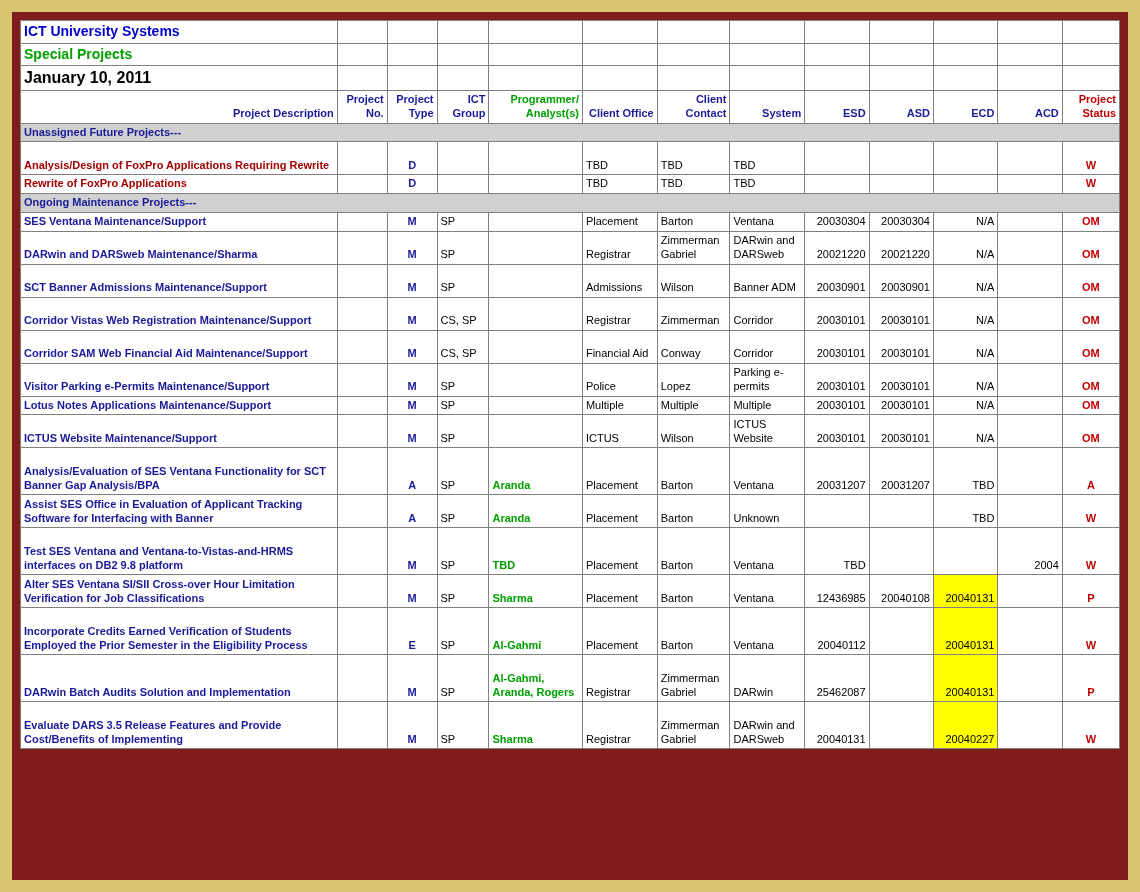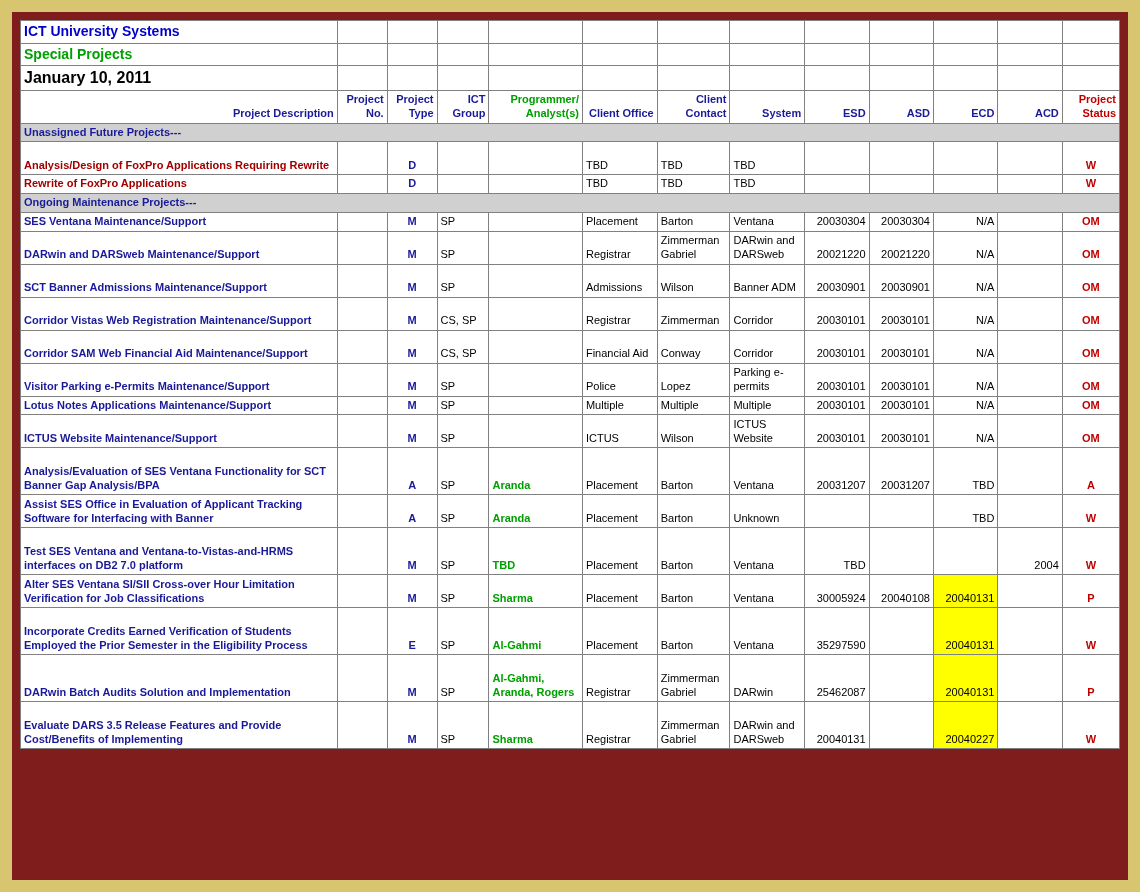--- a/index.html
+++ b/index.html
@@ -198,21 +198,21 @@
           <td>Placement</td>
           <td>Barton</td>
           <td>Ventana</td>
           <td class="num">20030304</td>
           <td class="num">20030304</td>
           <td class="num">N/A</td>
           <td class="num"></td>
           <td class="stat-OM">OM</td>
         </tr>
         <tr class="tall">
-          <td class="desc">DARwin and DARSweb Maintenance/Support</td>
+          <td class="desc">DARwin and DARSweb Maintenance/Sharma</td>
           <td class="center"></td>
           <td class="center desc">M</td>
           <td>SP</td>
           <td></td>
           <td>Registrar</td>
           <td>Zimmerman Gabriel</td>
           <td>DARwin and DARSweb</td>
           <td class="num">20021220</td>
           <td class="num">20021220</td>
           <td class="num">N/A</td>
@@ -333,21 +333,21 @@
           <td>Placement</td>
           <td>Barton</td>
           <td>Unknown</td>
           <td class="num"></td>
           <td class="num"></td>
           <td class="num">TBD</td>
           <td class="num"></td>
           <td class="stat-W">W</td>
         </tr>
         <tr class="tall3">
-          <td class="desc">Test SES Ventana and Ventana-to-Vistas-and-HRMS interfaces on DB2 7.0 platform</td>
+          <td class="desc">Test SES Ventana and Ventana-to-Vistas-and-HRMS interfaces on DB2 9.8 platform</td>
           <td class="center"></td>
           <td class="center desc">M</td>
           <td>SP</td>
           <td class="prog-green">TBD</td>
           <td>Placement</td>
           <td>Barton</td>
           <td>Ventana</td>
           <td class="num">TBD</td>
           <td class="num"></td>
           <td class="num"></td>
@@ -356,36 +356,36 @@
         </tr>
         <tr class="tall">
           <td class="desc">Alter SES Ventana SI/SII Cross-over Hour Limitation Verification for Job Classifications</td>
           <td class="center"></td>
           <td class="center desc">M</td>
           <td>SP</td>
           <td class="prog-green">Sharma</td>
           <td>Placement</td>
           <td>Barton</td>
           <td>Ventana</td>
-          <td class="num">30005924</td>
+          <td class="num">12436985</td>
           <td class="num">20040108</td>
           <td class="num hl">20040131</td>
           <td class="num"></td>
           <td class="stat-P">P</td>
         </tr>
         <tr class="tall3">
           <td class="desc">Incorporate Credits Earned Verification of Students Employed the Prior Semester in the Eligibility Process</td>
           <td class="center"></td>
           <td class="center desc">E</td>
           <td>SP</td>
           <td class="prog-green">Al-Gahmi</td>
           <td>Placement</td>
           <td>Barton</td>
           <td>Ventana</td>
-          <td class="num">35297590</td>
+          <td class="num">20040112</td>
           <td class="num"></td>
           <td class="num hl">20040131</td>
           <td class="num"></td>
           <td class="stat-W">W</td>
         </tr>
         <tr class="tall3">
           <td class="desc">DARwin Batch Audits Solution and Implementation</td>
           <td class="center"></td>
           <td class="center desc">M</td>
           <td>SP</td>

